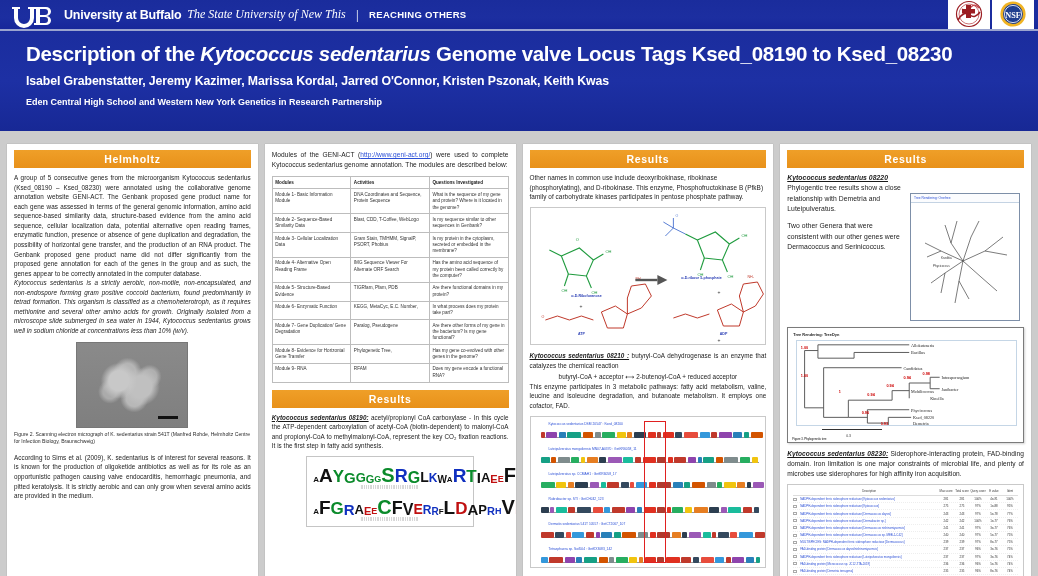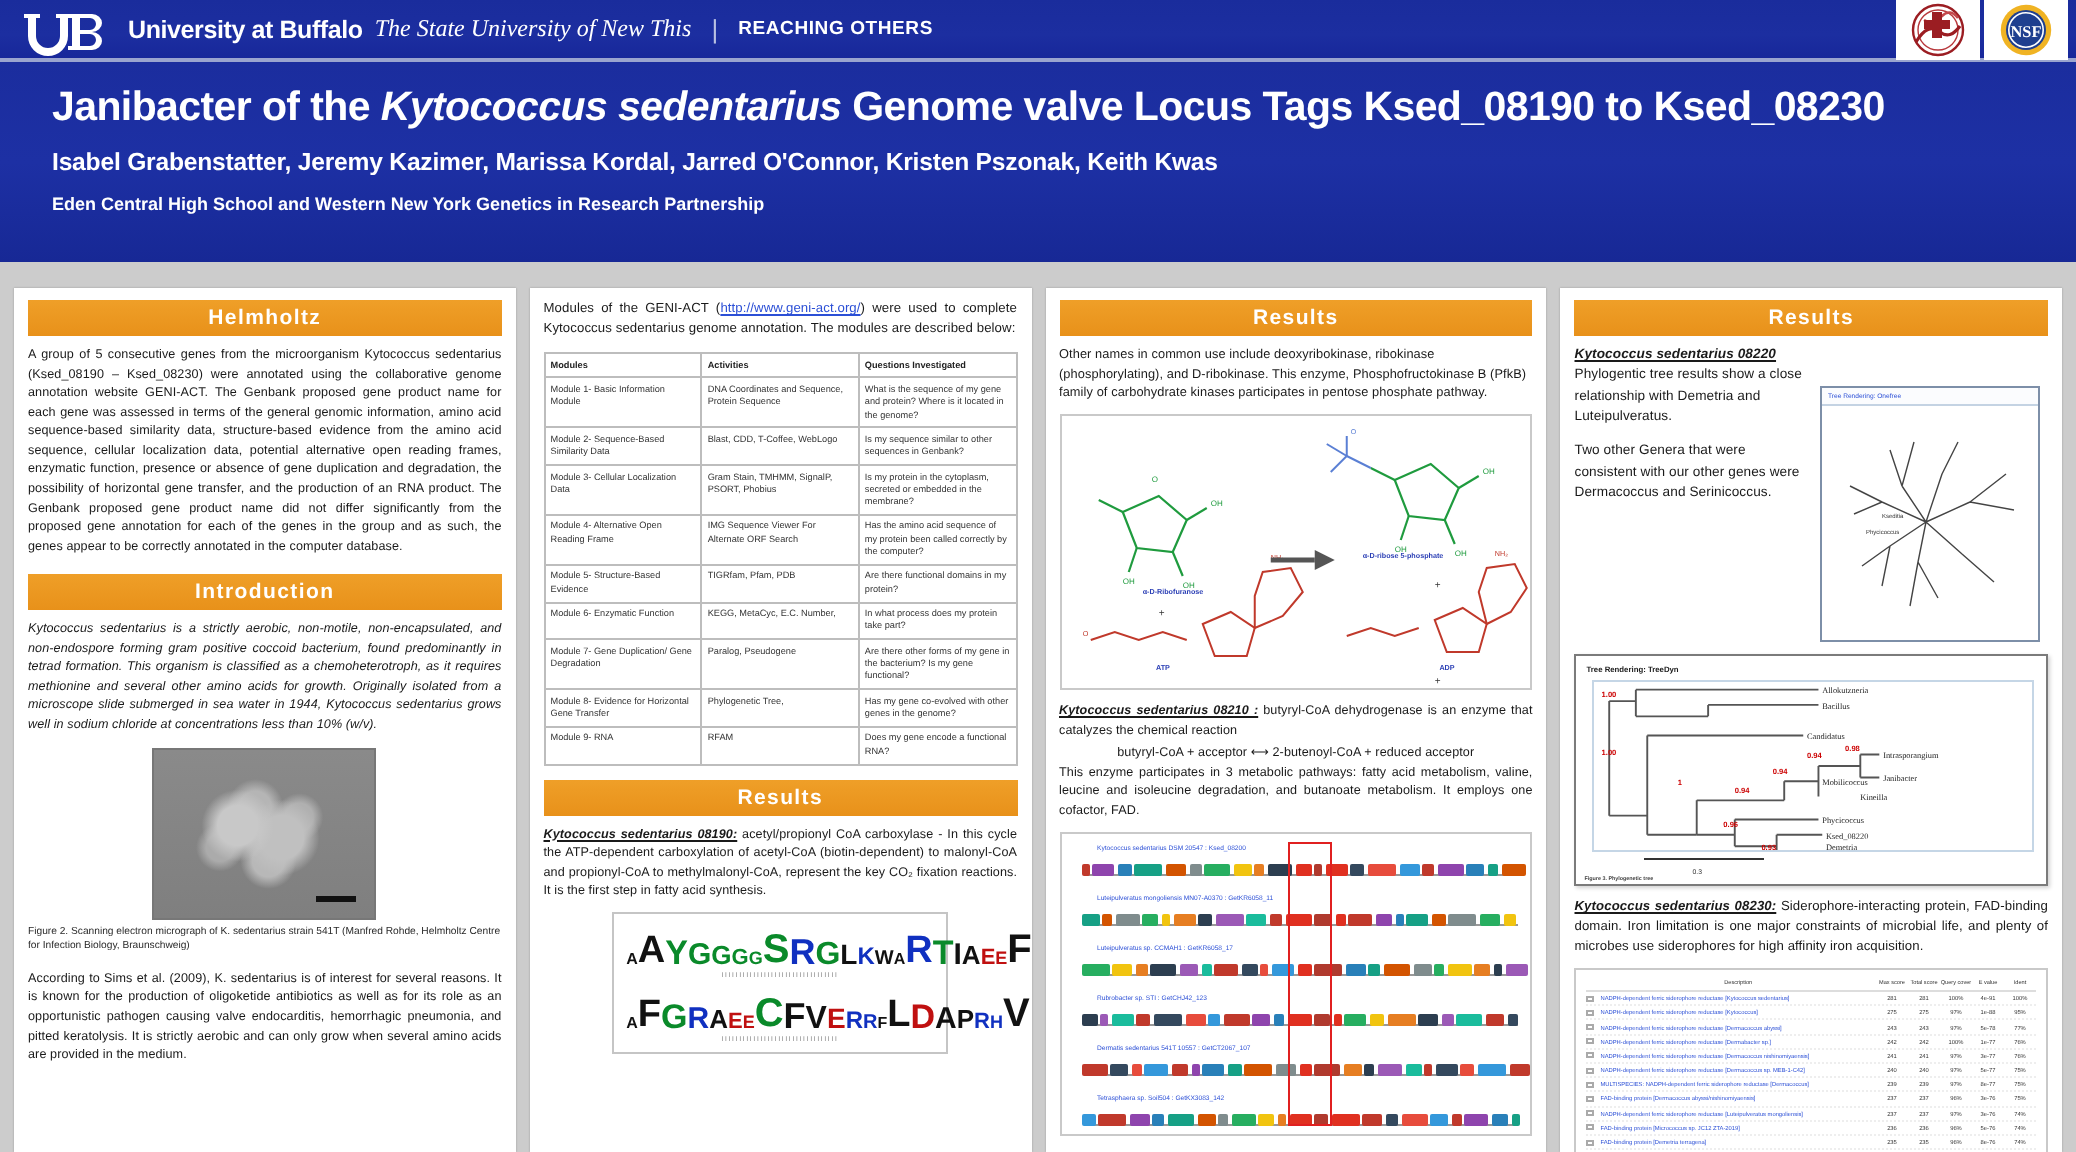--- a/index.html
+++ b/index.html
@@ -43,21 +43,21 @@
     font-style: italic; font-size: 12px; margin-left: 6px; white-space: nowrap;
   }
   .ub-divider {
     color: #b9c0e2; margin: 0 10px; font-size: 13px;
   }
   .ub-tag {
     color: #ffffff; font-weight: bold; font-size: 9.5px;
     letter-spacing: 0.3px; white-space: nowrap;
   }
   .ub-right {
-    margin-left: auto; display: flex; align-items: center;
+    margin-left: auto; display: flex; align-items: flex-start;
     height: 31px; padding-right: 4px;
   }
   .logo-box {
     height: 30px; width: 42px; background: #ffffff;
     display: flex; align-items: center; justify-content: center;
     margin-left: 2px; overflow: hidden;
   }
 
   
   .title-block {
@@ -253,32 +253,31 @@
           <circle cx="17" cy="14" r="12.6" fill="#f0b323"></circle>
           <circle cx="17" cy="14" r="10" fill="#1f3f8f"></circle>
           <circle cx="17" cy="14" r="8.6" fill="none" stroke="#ffffff" stroke-width="0.8"></circle>
           <text x="17" y="17.5" font-family="Liberation Serif, serif" font-size="8.2" font-weight="bold" fill="#ffffff" text-anchor="middle">NSF</text>
         </svg>
       </div>
     </div>
   </div>
 
   <div class="title-block">
-    <div class="poster-title"><span>Janibacter of the </span><i>Kytococcus sedentarius</i><span> Genome valve Locus Tags Ksed_08190 to Ksed_08230</span></div>
+    <div class="poster-title"><span>Description of the </span><i>Kytococcus sedentarius</i><span> Genome valve Locus Tags Ksed_08190 to Ksed_08230</span></div>
     <div class="poster-authors">Isabel Grabenstatter, Jeremy Kazimer, Marissa Kordal, Jarred O'Connor, Kristen Pszonak, Keith Kwas</div>
     <div class="poster-affil">Eden Central High School and Western New York Genetics in Research Partnership</div>
   </div>
 
   <div class="cols">
 
     <div class="col">
       <div class="section-head">Helmholtz</div>
       <div class="body-text">A group of 5 consecutive genes from the microorganism Kytococcus sedentarius (Ksed_08190 – Ksed_08230) were annotated using the collaborative genome annotation website GENI-ACT. The Genbank proposed gene product name  for each gene was assessed in terms of the general genomic information, amino acid sequence-based similarity data, structure-based evidence from the amino acid sequence, cellular localization data, potential alternative open reading frames, enzymatic function, presence or absence of gene duplication and degradation, the possibility of horizontal gene transfer, and the production of an RNA product. The Genbank proposed gene product name did not differ significantly from the proposed gene annotation for each of the genes in the group and as such, the genes appear to be correctly annotated in the computer database.</div>
 
-      <div class="section-head" style="margin-top:9px;">Introduction</div>
       <div class="body-text ital">Kytococcus sedentarius is a strictly aerobic, non-motile, non-encapsulated, and non-endospore forming gram positive coccoid bacterium, found predominantly in tetrad formation. This organism is classified as a chemoheterotroph, as it requires methionine and several other amino acids for growth. Originally isolated from a microscope slide submerged in sea water in 1944, Kytococcus sedentarius grows well in sodium chloride at concentrations less than 10% (w/v).</div>
 
       <div class="fig-wrap">
         <div class="sem-img">
           <div class="sem-scale"></div>
         </div>
         <div class="fig-cap">Figure 2. Scanning electron micrograph of K. sedentarius strain 541T (Manfred Rohde, Helmholtz Centre for Infection Biology, Braunschweig)</div>
       </div>
 
       <div class="body-text p-gap">According to Sims et al. (2009), K. sedentarius  is of interest for several reasons. It is known for the production of oligoketide antibiotics as well as for its role as an opportunistic pathogen causing valve endocarditis, hemorrhagic pneumonia, and pitted keratolysis. It is strictly aerobic and can only grow when several amino acids are provided in the medium.</div>

